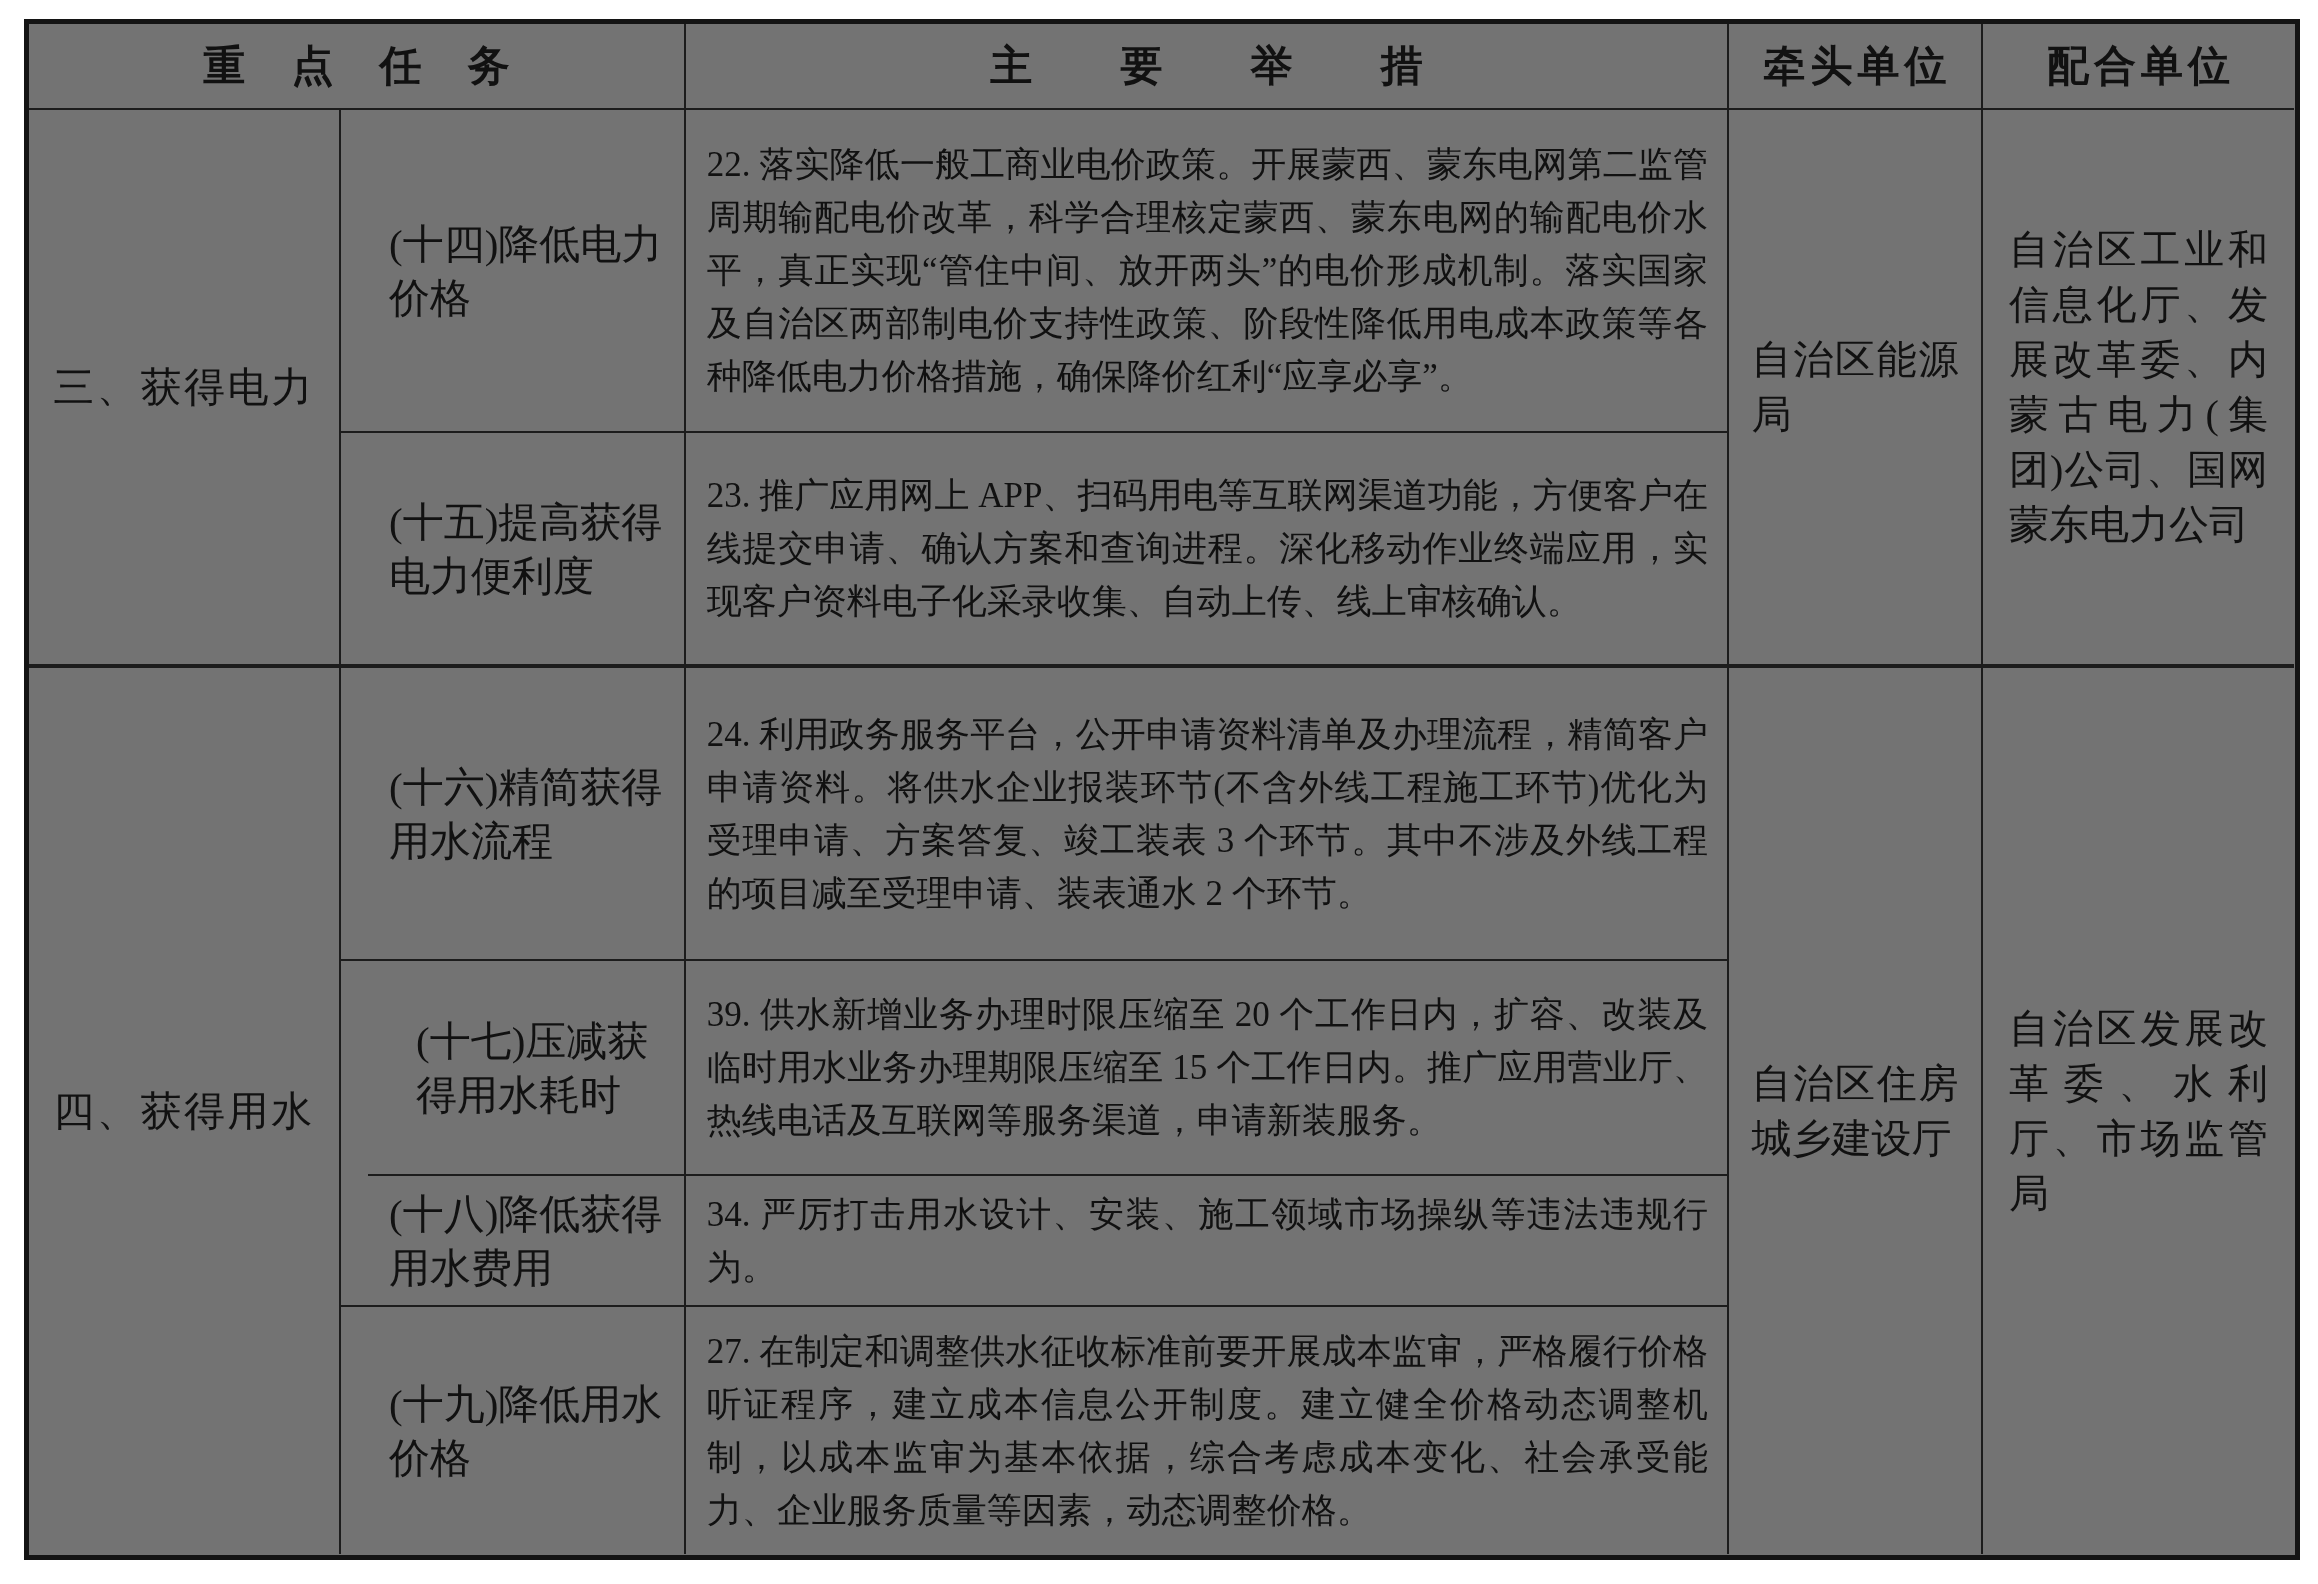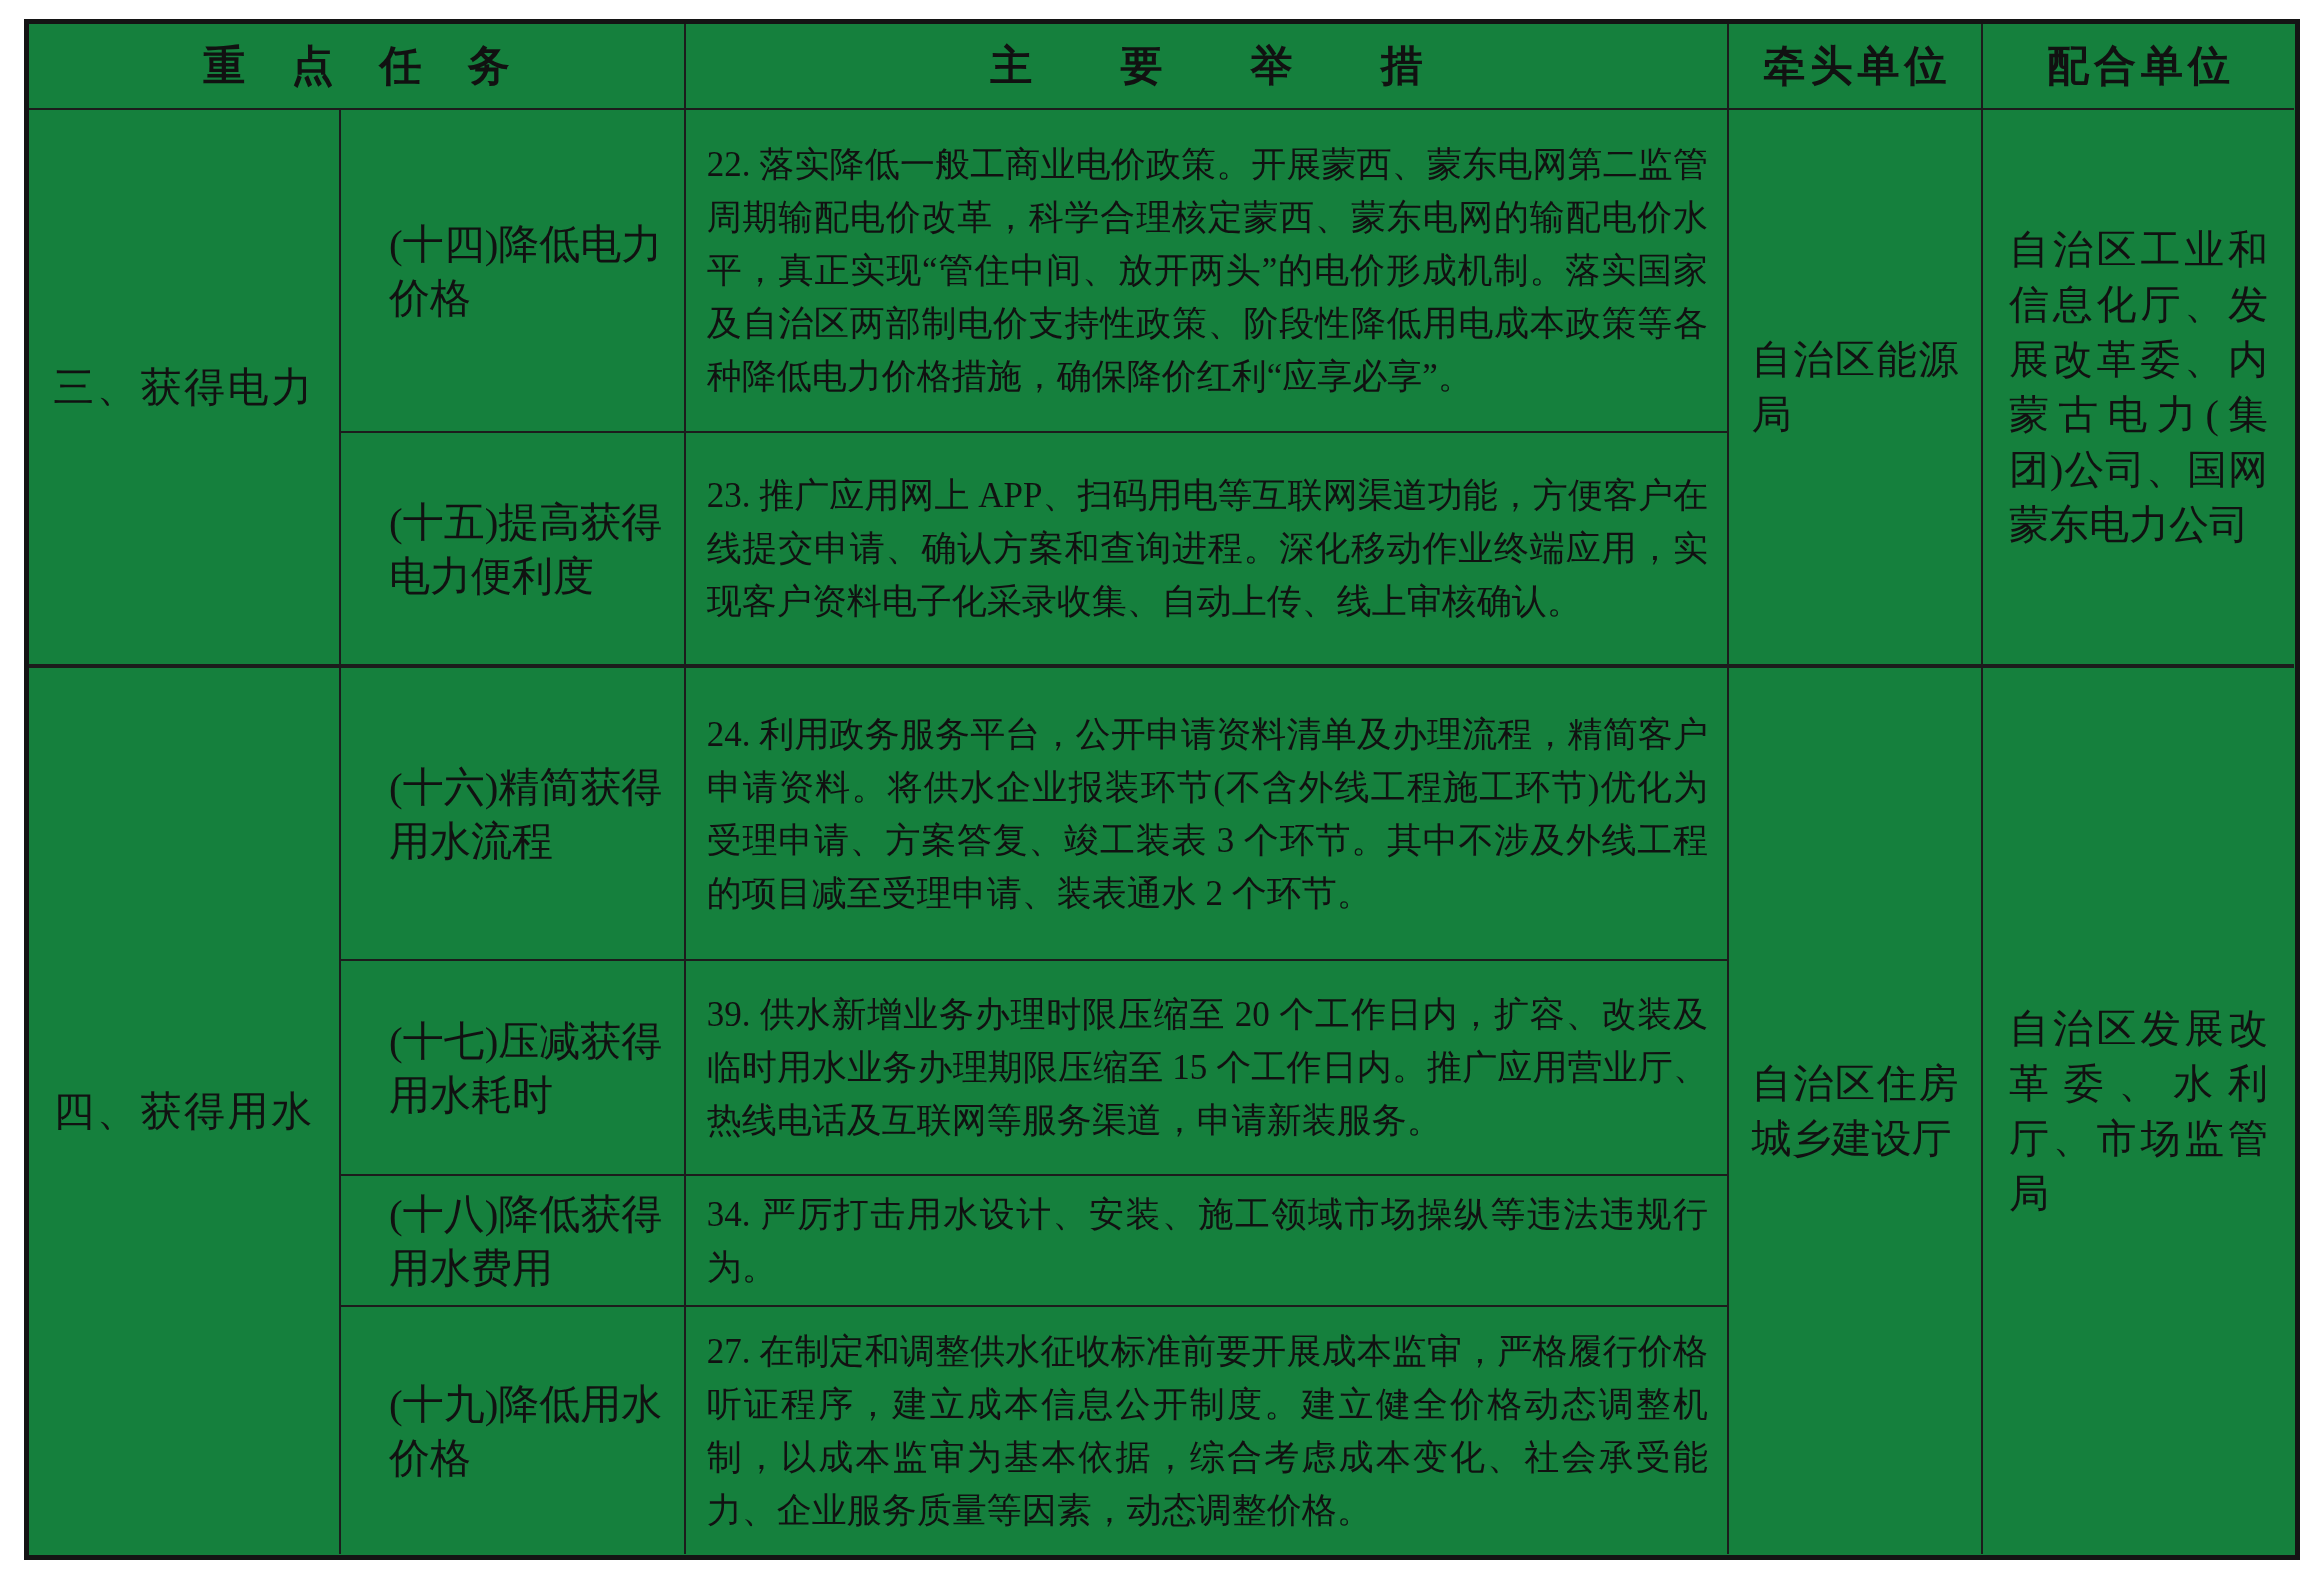--- a/index.html
+++ b/index.html
@@ -10,21 +10,21 @@
     -webkit-font-smoothing:antialiased;
   }
   .table{
     position:absolute;left:24px;top:19px;
     width:2276px;height:1541px;
     border:5.2px solid #141414;
     box-sizing:border-box;
     display:grid;
     grid-template-columns:312px 345px 1043px 254px 311px;
     grid-template-rows:86px 323px 235px 293px 215px 131px 247px;
-    background:#15803d;
+    background:#737373;
   }
   .cell{
     box-sizing:border-box;
     border-right:2.6px solid #1c1c1c;
     border-bottom:2.6px solid #1c1c1c;
     display:flex;
     align-items:center;
     overflow:hidden;
   }
   .no-r{border-right:none;}
@@ -100,21 +100,21 @@
     <span class="group-label">四、获得用水</span>
   </div>
 
   <div class="cell" style="grid-column:2;grid-row:4;">
     <div class="task-label">(十六)精简获得用水流程</div>
   </div>
   <div class="cell" style="grid-column:3;grid-row:4;">
     <div class="measure">24. 利用政务服务平台，公开申请资料清单及办理流程，精简客户申请资料。将供水企业报装环节(不含外线工程施工环节)优化为受理申请、方案答复、竣工装表 3 个环节。其中不涉及外线工程的项目减至受理申请、装表通水 2 个环节。</div>
   </div>
 
-  <div class="cell" style="grid-column:2;grid-row:5;">
+  <div class="cell" style="grid-column:2;grid-row:5;margin-left:27px;">
     <div class="task-label">(十七)压减获得用水耗时</div>
   </div>
   <div class="cell" style="grid-column:3;grid-row:5;">
     <div class="measure">39. 供水新增业务办理时限压缩至 20 个工作日内，扩容、改装及临时用水业务办理期限压缩至 15 个工作日内。推广应用营业厅、热线电话及互联网等服务渠道，申请新装服务。</div>
   </div>
 
   <div class="cell" style="grid-column:2;grid-row:6;">
     <div class="task-label">(十八)降低获得用水费用</div>
   </div>
   <div class="cell" style="grid-column:3;grid-row:6;">

